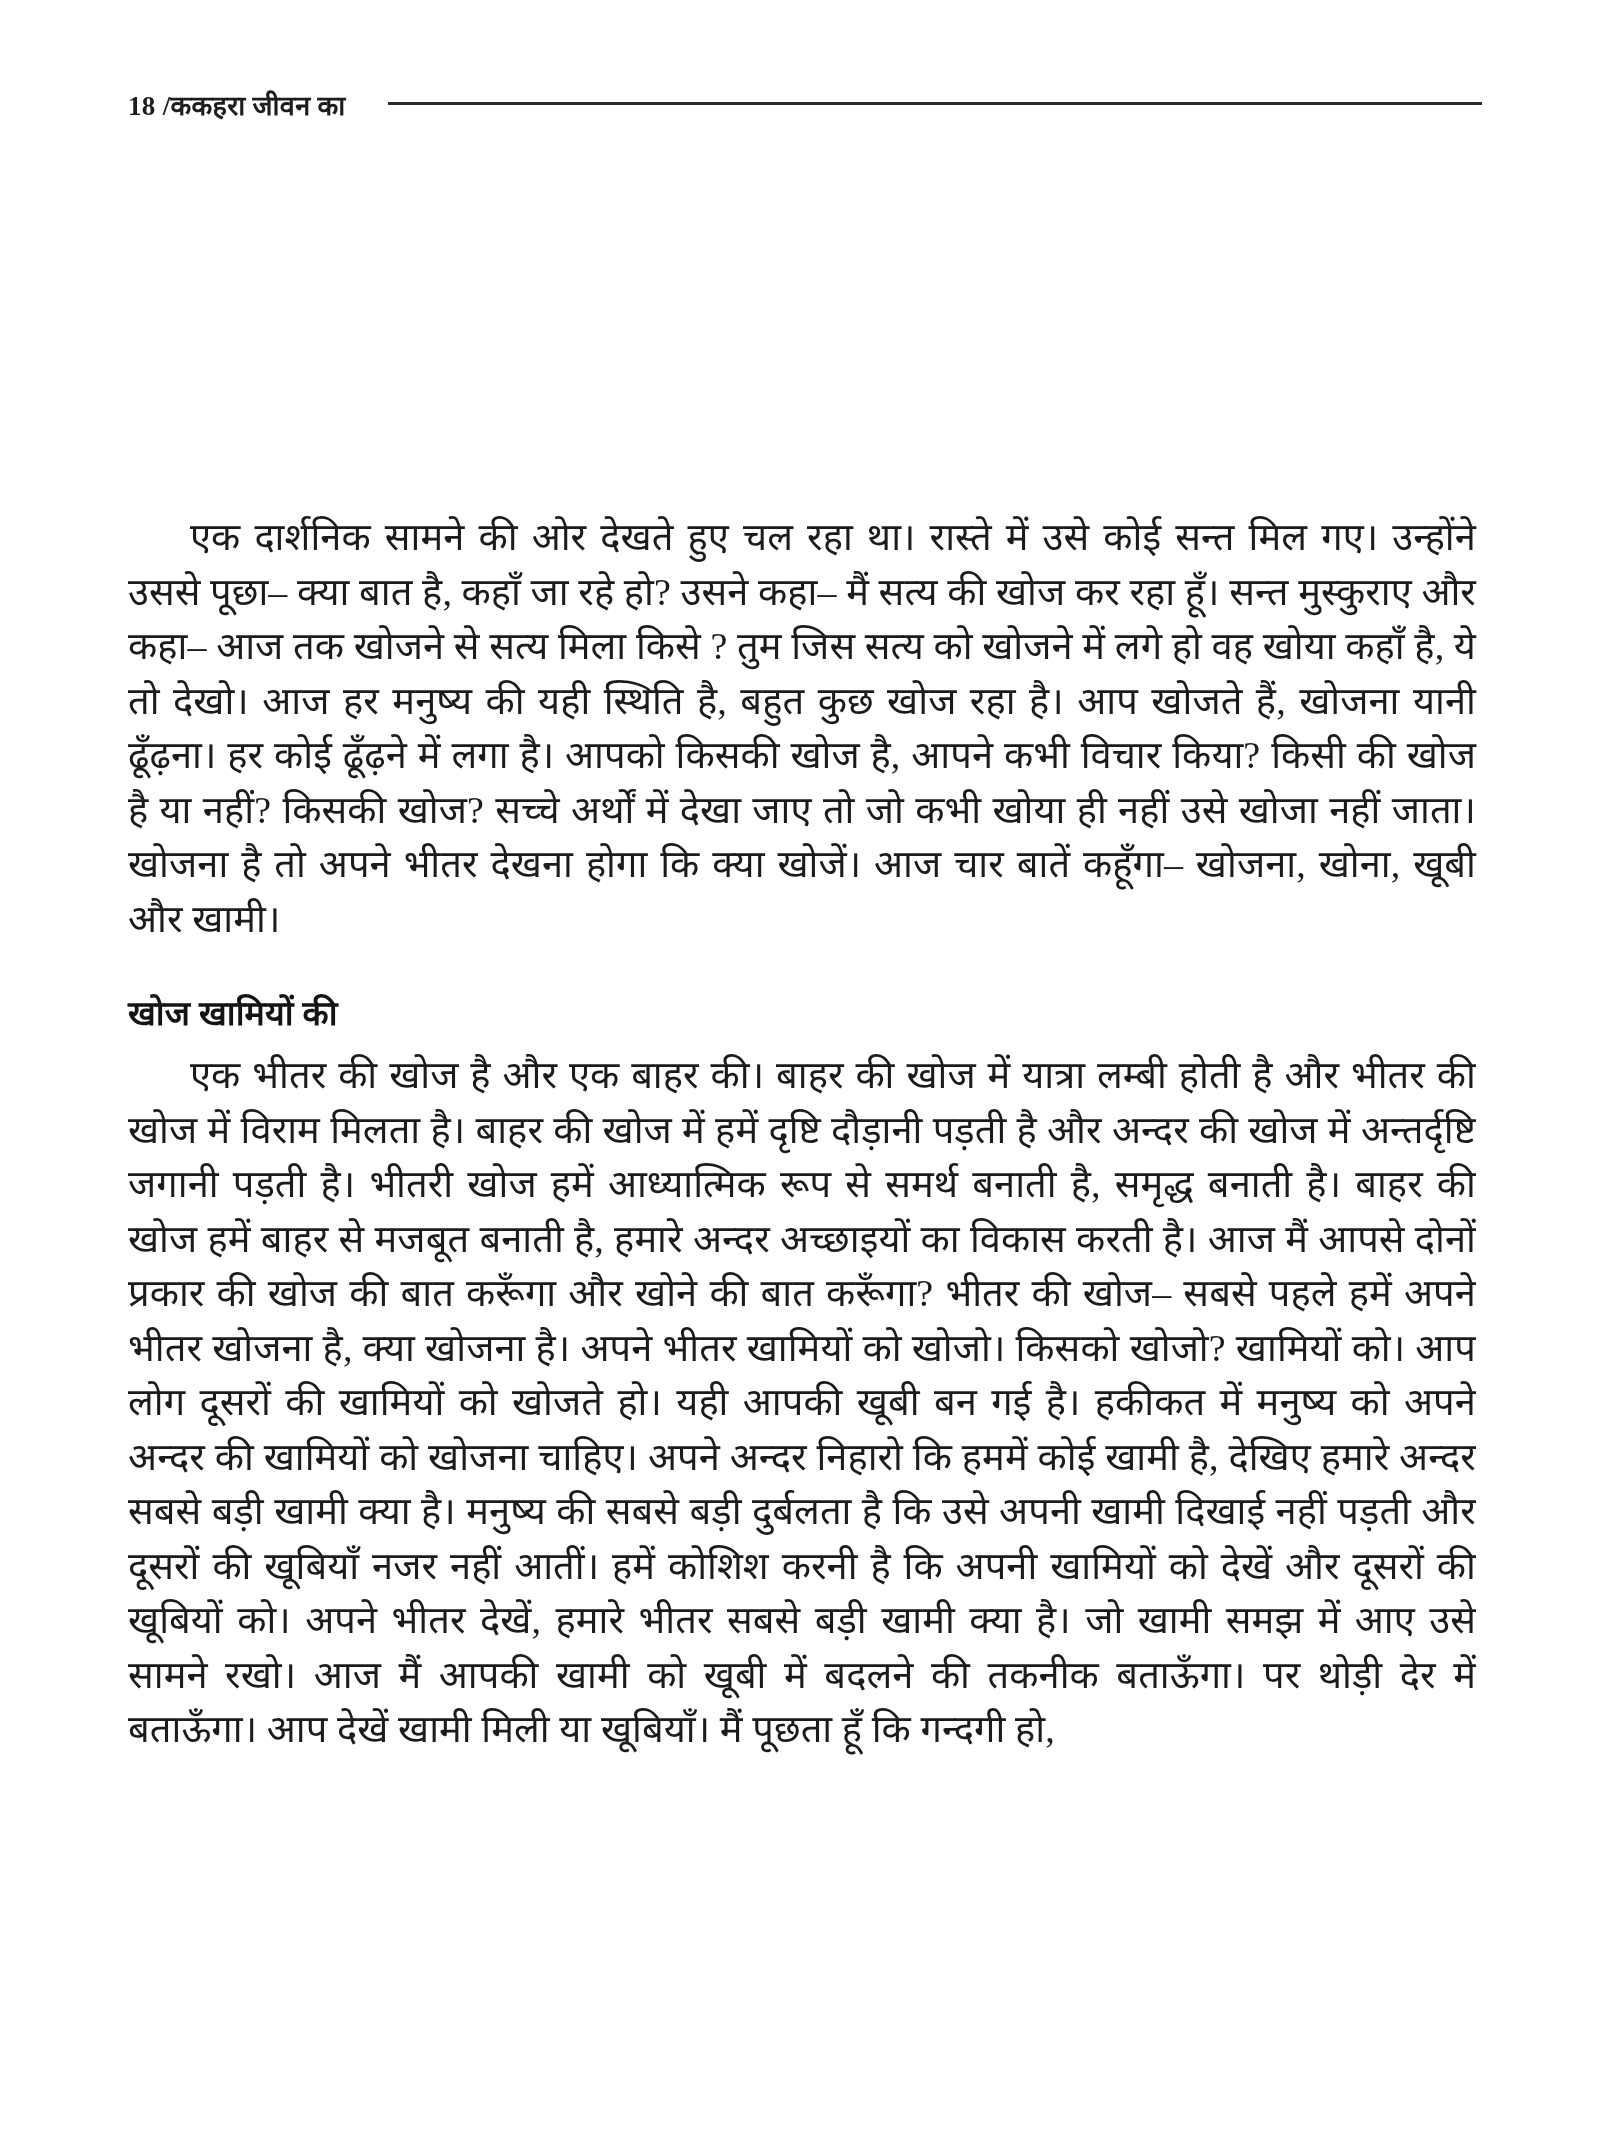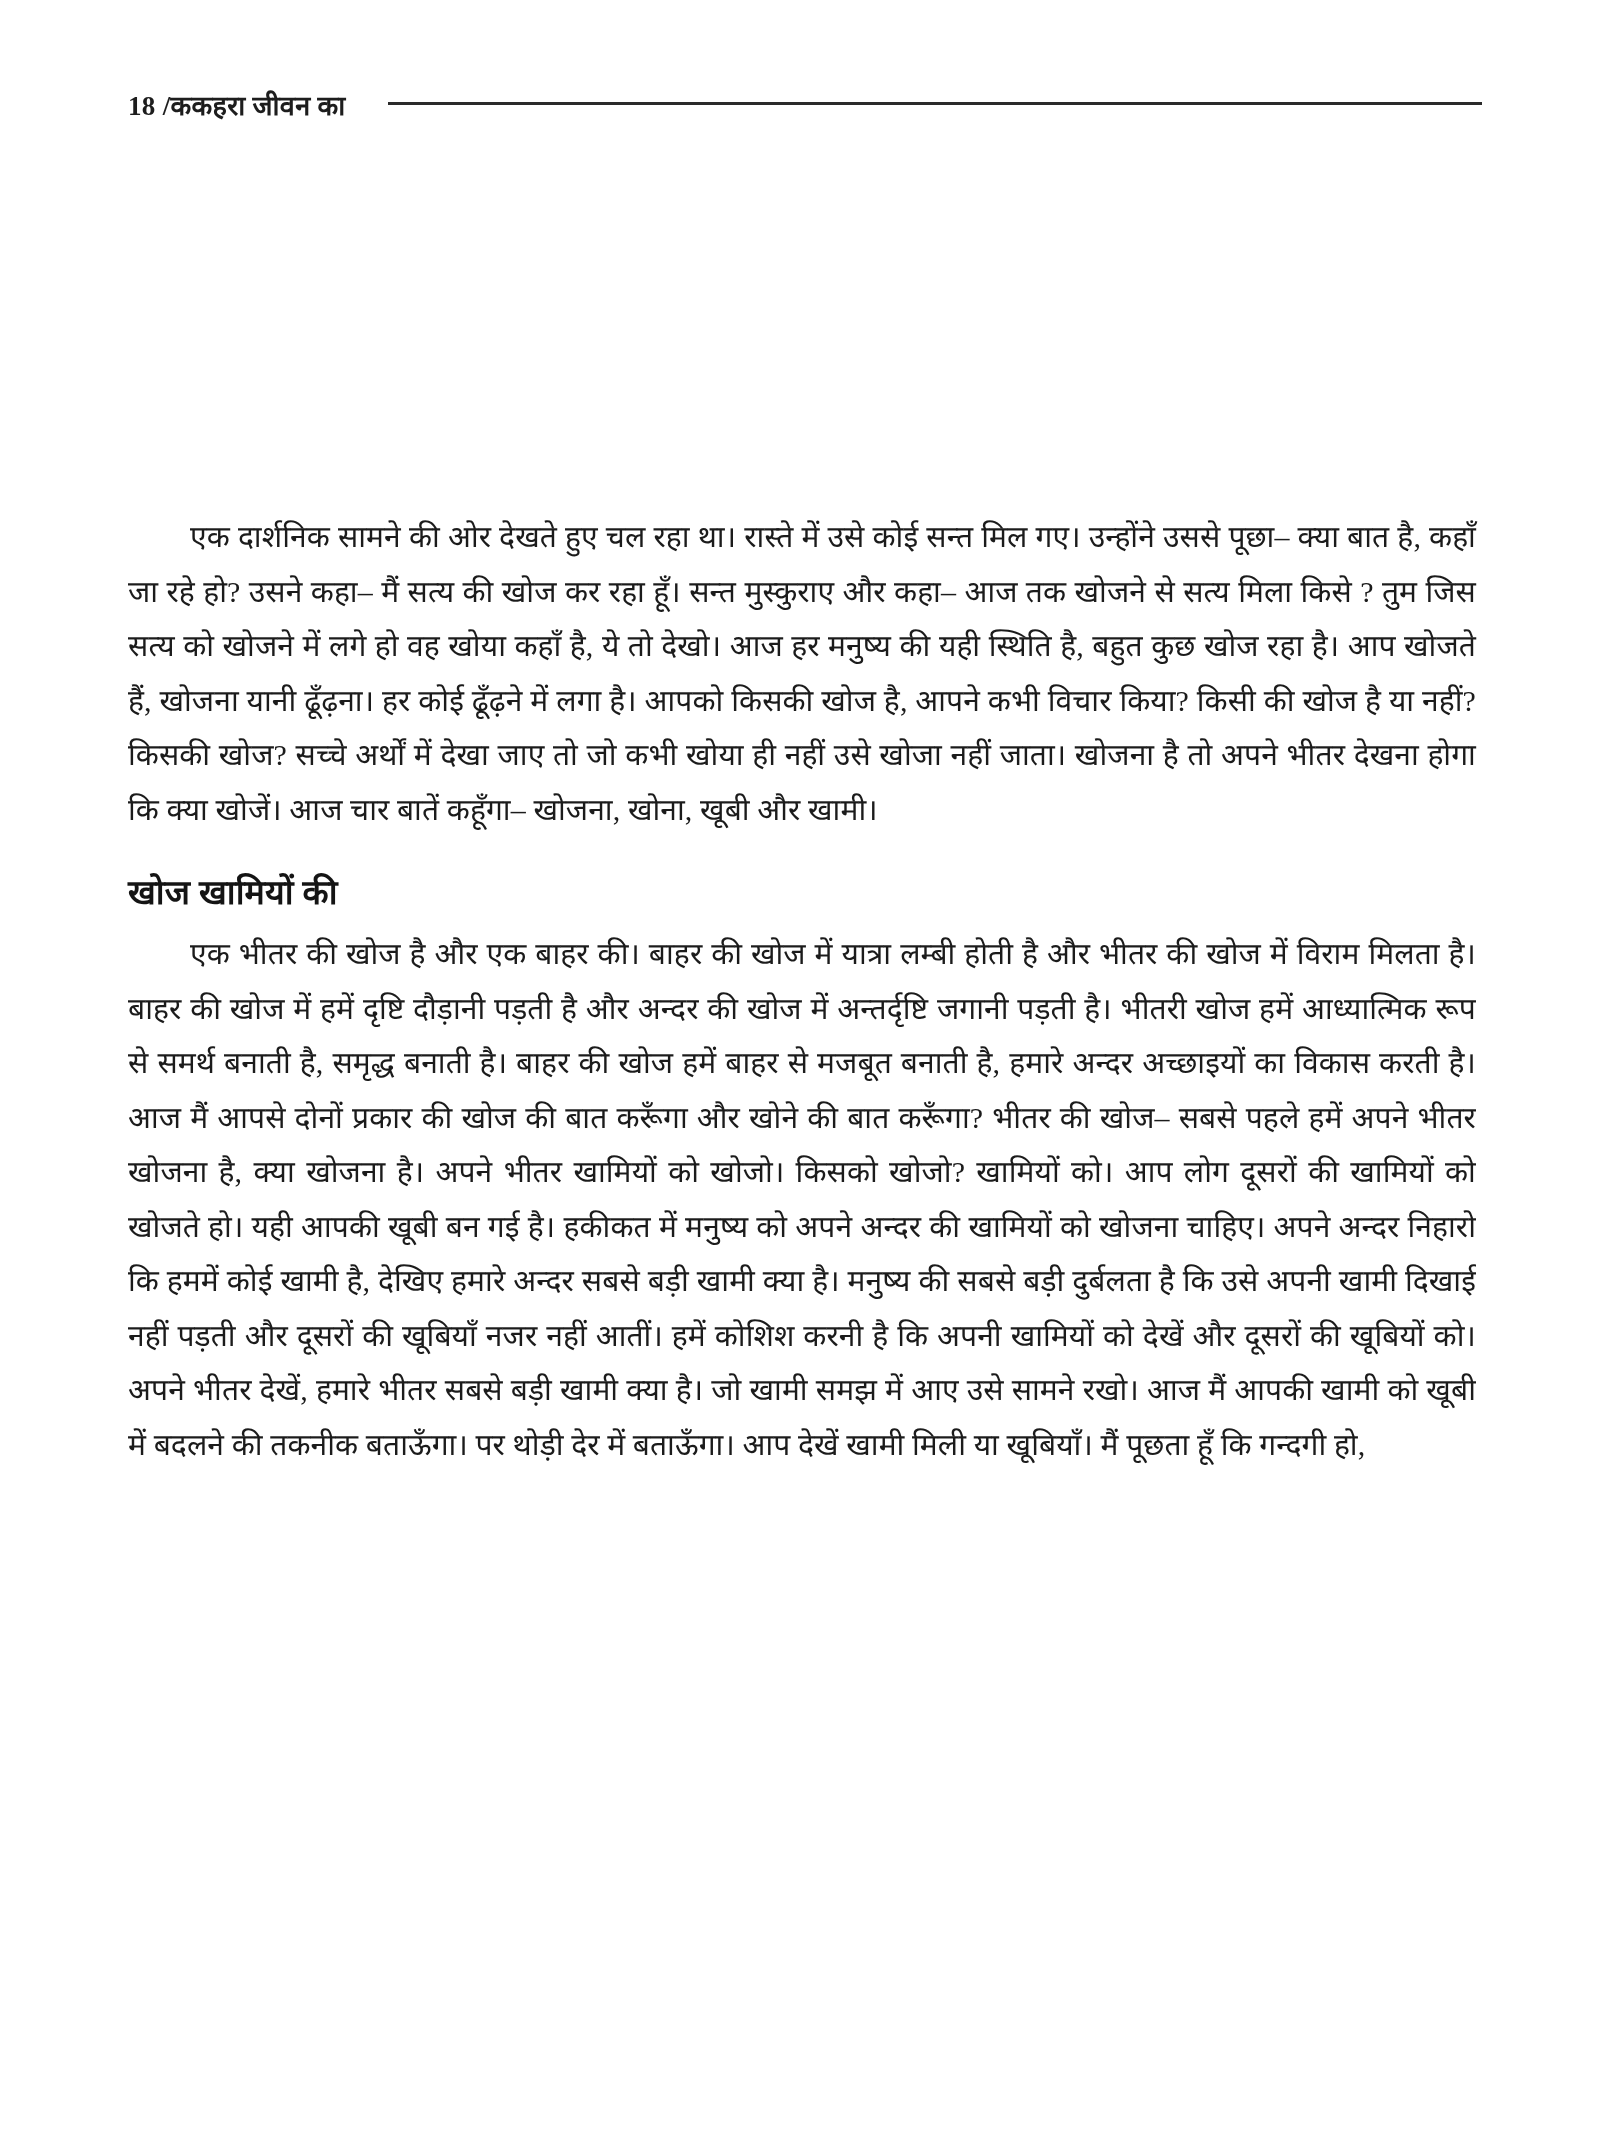--- a/index.html
+++ b/index.html
@@ -63,33 +63,33 @@
     font-weight: 700;
     font-size: 54px;
     line-height: 1.18;
     letter-spacing: 0.5px;
     color: #1a1a1a;
     margin: 0 0 54px 0;
   }
 
   p.body-text {
     margin: 0;
-    font-size: 30px;
+    font-size: 38px;
     line-height: 54.5px;
     text-align: justify;
     text-justify: inter-word;
     color: #1b1b1b;
     letter-spacing: 0.1px;
   }
   p.body-text.indent {
     text-indent: 62px;
   }
 
   .section-heading {
-    margin: 30px 0 8px 0;
+    margin: 42px 0 8px 0;
     font-size: 34px;
     line-height: 52px;
     font-weight: 700;
     color: #141414;
     letter-spacing: 0.2px;
   }
 
   
   .tail-clip {
     overflow: hidden;

